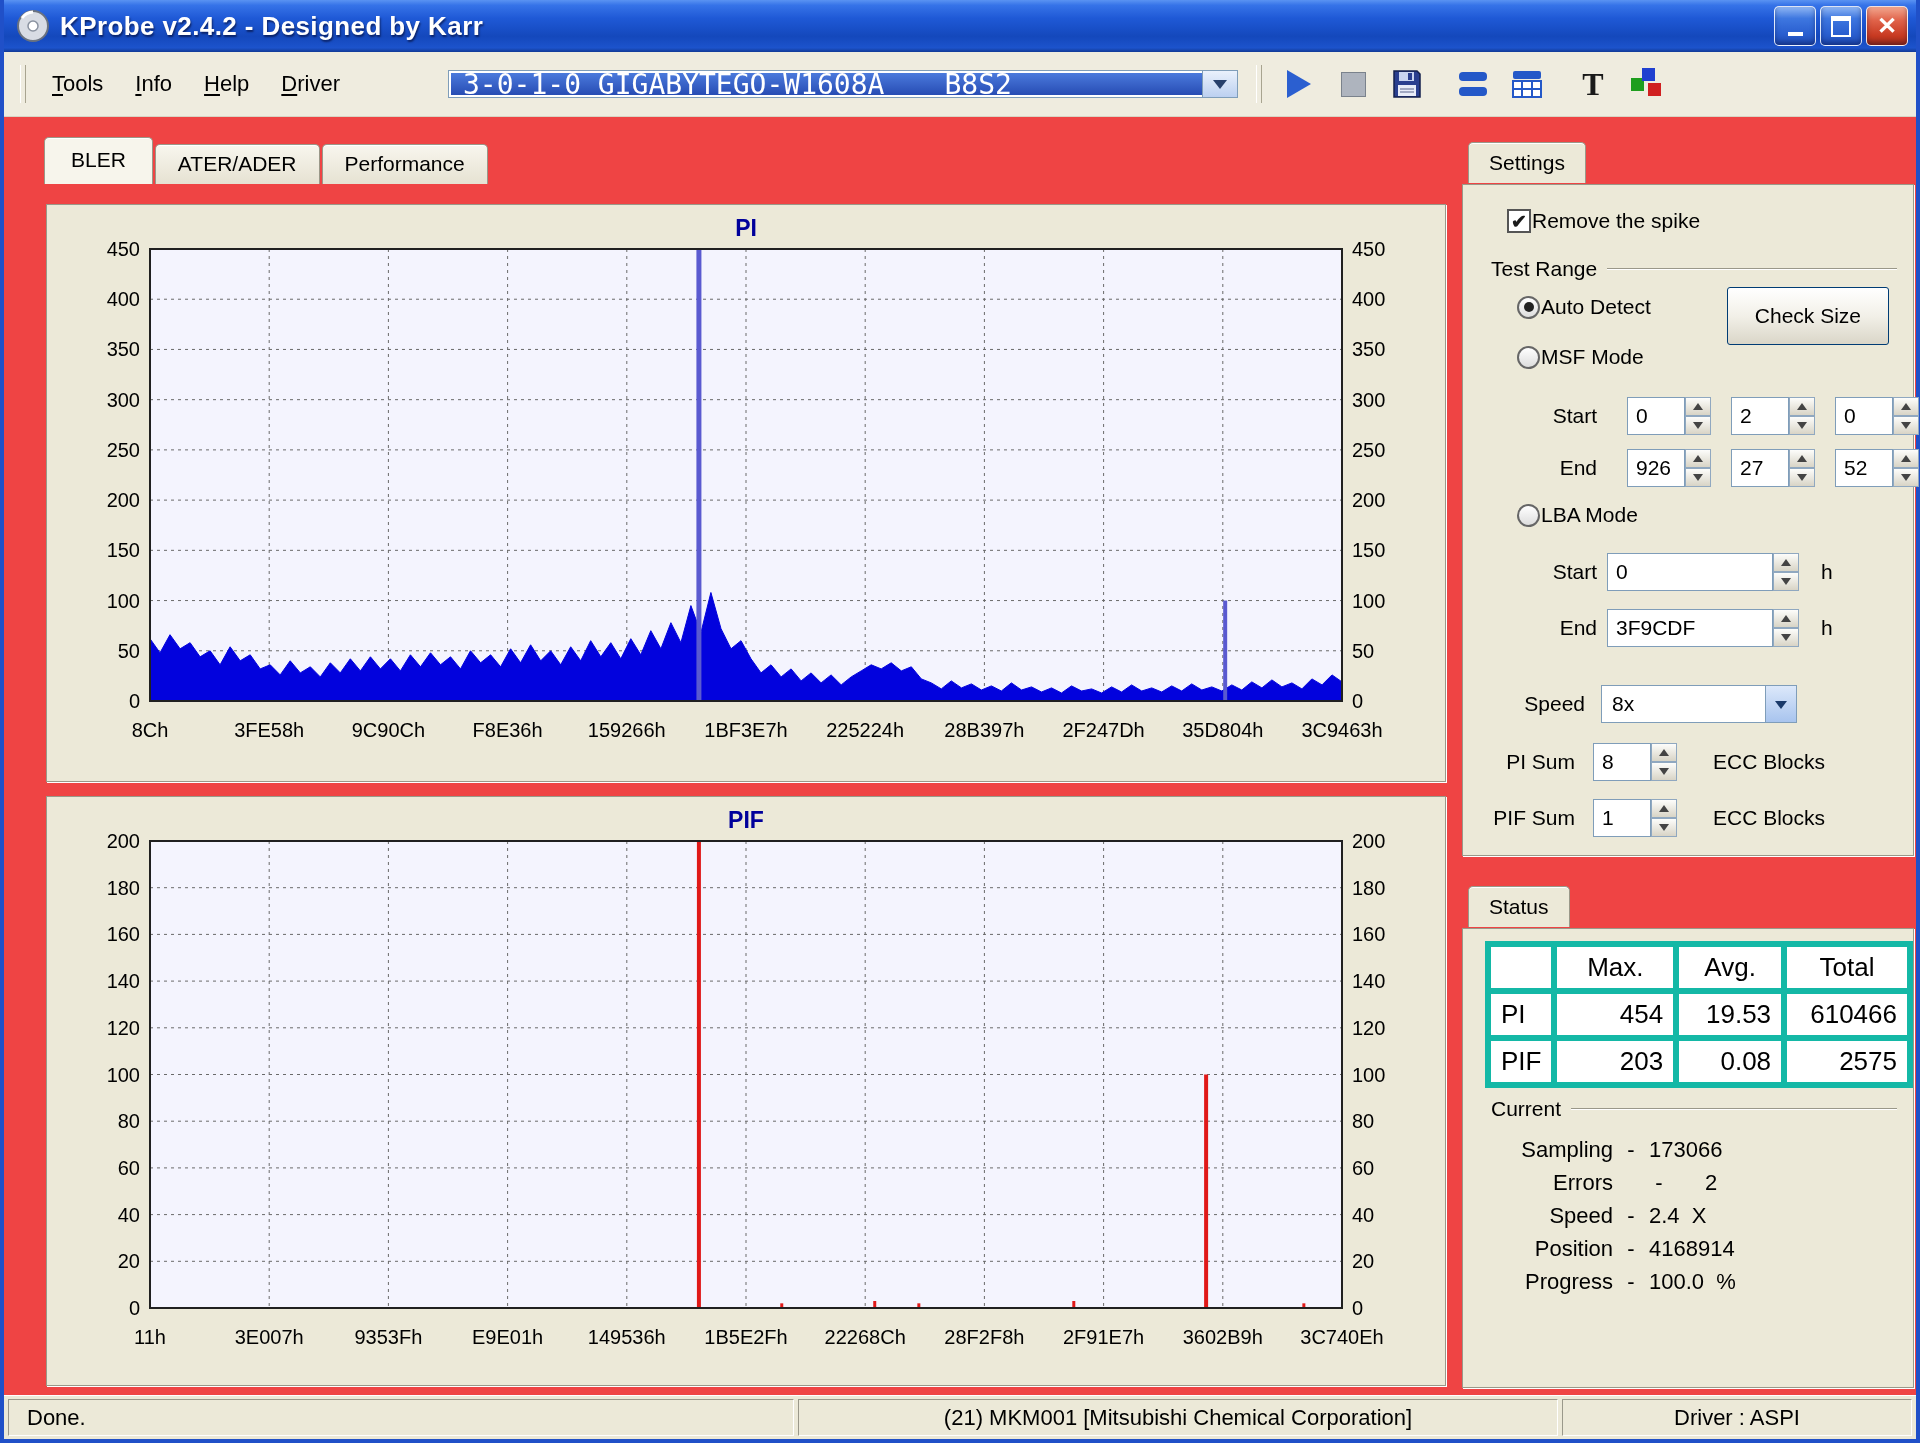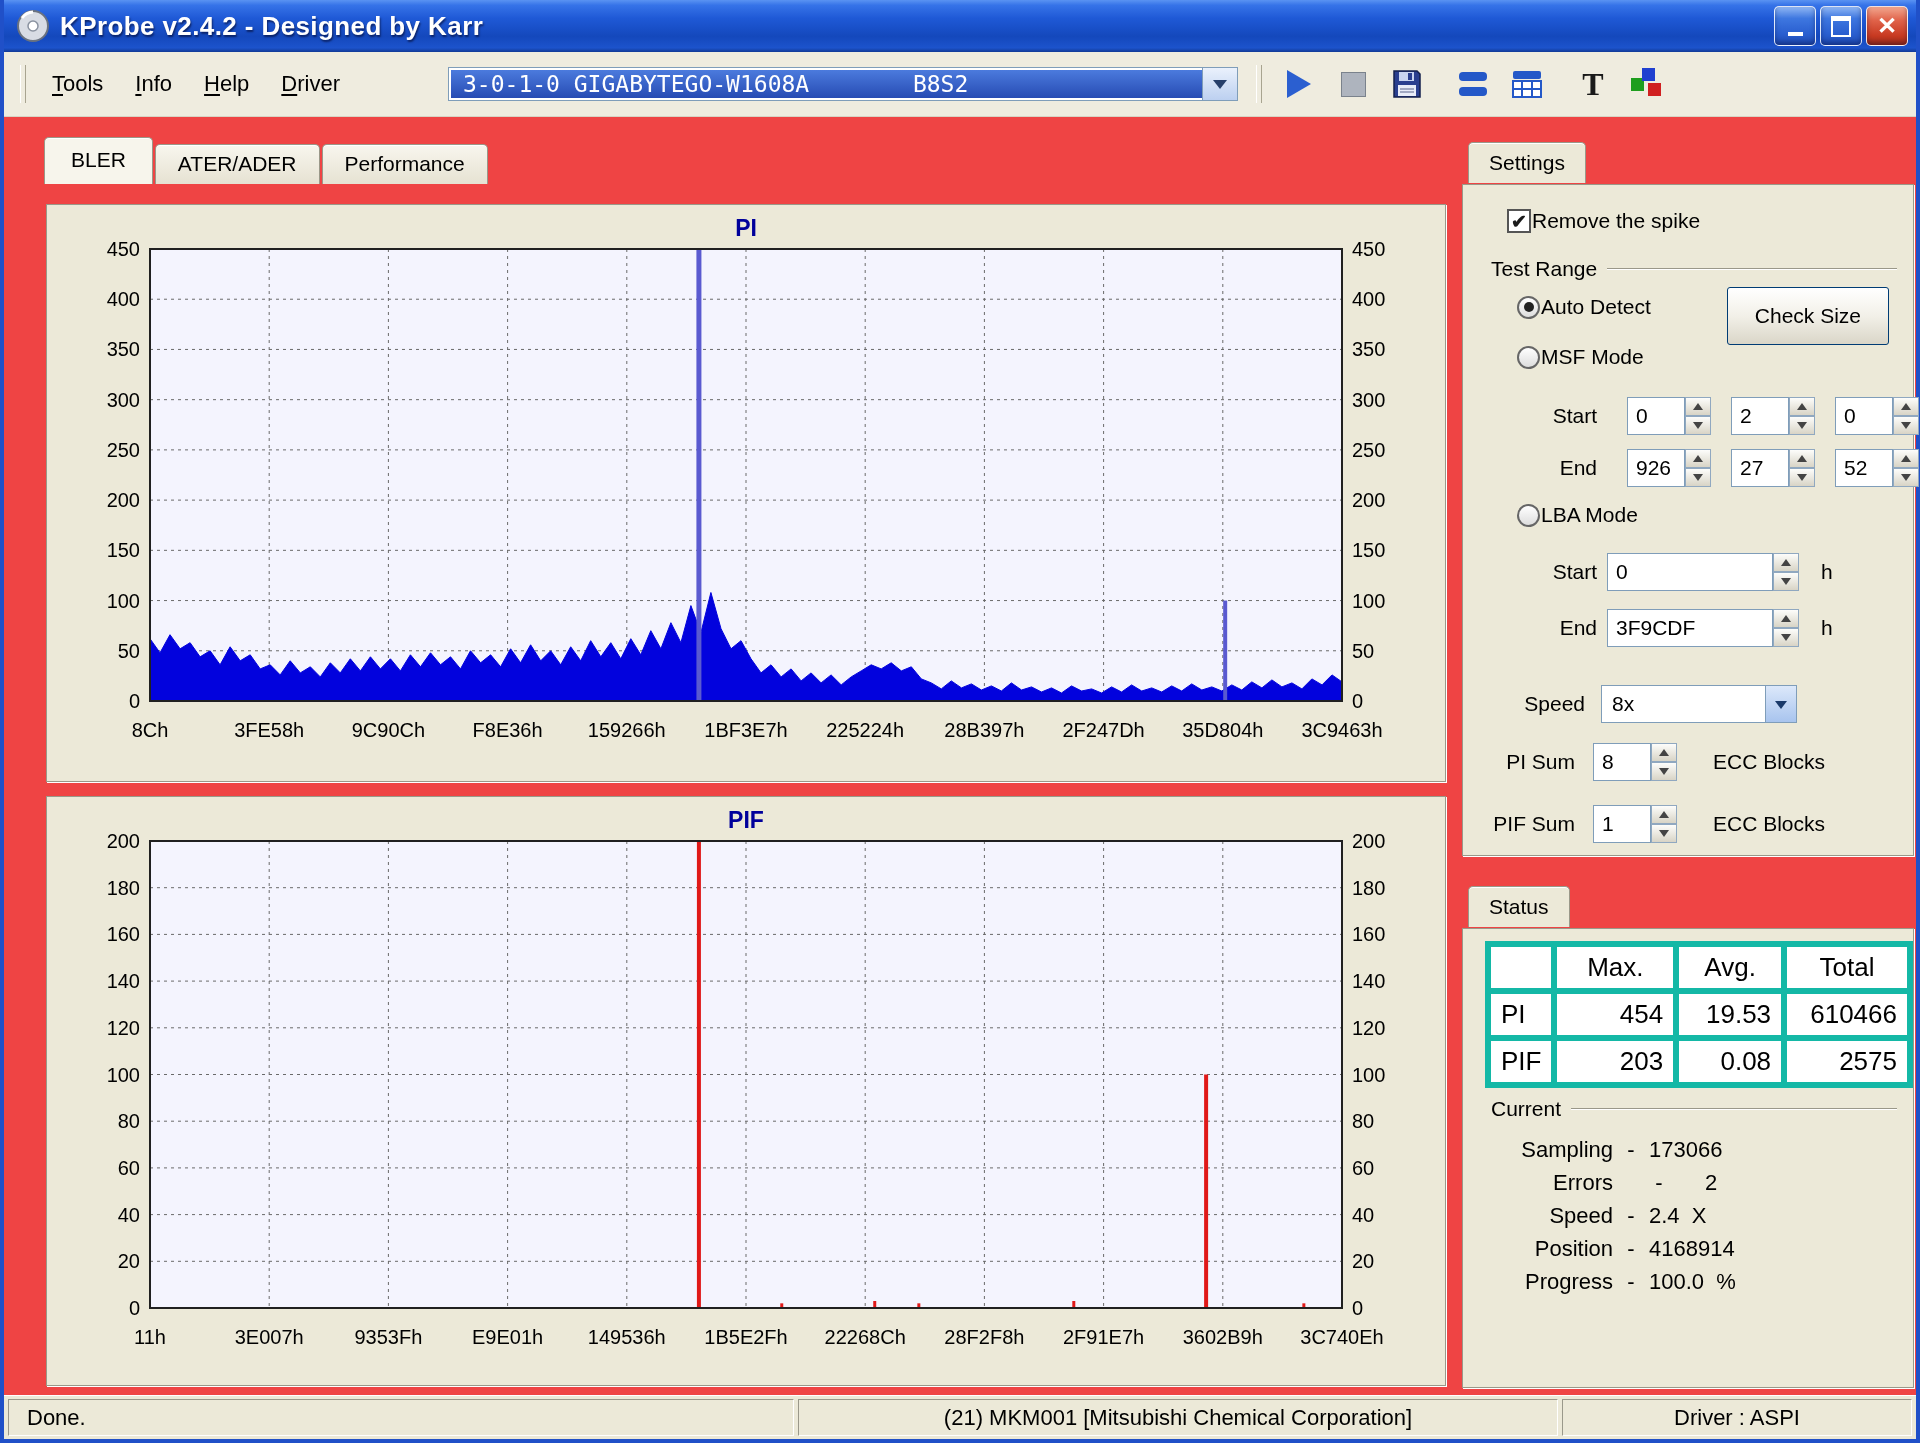--- a/index.html
+++ b/index.html
@@ -19,24 +19,24 @@
   .win-btn.close{background:linear-gradient(180deg,#F2A68E 0%,#E0634A 35%,#C83A22 75%,#A52E18 100%);}
   .glyph-min{width:15px;height:4px;background:#fff;margin-top:16px;}
   .glyph-max{width:16px;height:14px;border:2px solid #fff;border-top:5px solid #fff;}
   .glyph-close{font-size:24px;font-weight:bold;line-height:1;}
   
   .toolbar-row{height:64px;display:flex;align-items:center;background:#EFECDF;
     border-bottom:1px solid #D8D4C4;padding:0 14px;}
   .grip{width:4px;height:38px;margin:0 10px 0 2px;border-left:1px solid #fff;border-right:1px solid #A8A490;}
   .menu-item{font-size:22px;padding:6px 16px;cursor:default;}
   .menu-item u{text-underline-offset:3px;}
-  .drive-combo{margin-left:92px;width:790px;height:34px;box-sizing:border-box;display:flex;align-items:center;
+  .drive-combo{margin-left:92px;width:790px;height:28px;box-sizing:border-box;display:flex;align-items:center;
     border:1px solid #7F9DB9;box-shadow:inset 0 0 0 2px #fff;
     background:linear-gradient(180deg,#4E7EE0,#2448B0);color:#fff;
-    font-family:"DejaVu Sans Mono",monospace;font-size:23px;padding-left:14px;cursor:pointer;}
+    font-family:"DejaVu Sans Mono",monospace;font-size:28px;padding-left:14px;cursor:pointer;}
   .drive-fw{margin-left:auto;margin-right:130px;}
   .combo-arrow-btn{width:34px;align-self:stretch;margin-left:auto;flex:0 0 auto;display:flex;align-items:center;justify-content:center;
     background:linear-gradient(180deg,#EAF1FC,#BCD0F0);border-left:1px solid #7F9DB9;}
   .combo-arrow-btn::after{content:'';border:7px solid transparent;border-top:9px solid #27406B;margin-top:8px;}
   .tb{width:50px;height:48px;display:flex;align-items:center;justify-content:center;margin:0 2px;cursor:pointer;}
   .play-tri{border-top:14px solid transparent;border-bottom:14px solid transparent;border-left:24px solid #2B5FD0;}
   .stop-sq{width:23px;height:23px;background:#AEB4BE;border:1px solid #7A828C;}
   .bars{display:flex;flex-direction:column;gap:6px;}
   .bars span{width:28px;height:9px;border-radius:4px;background:#2458C8;}
   .t-glyph{font-size:32px;font-weight:bold;color:#1A1A1A;font-family:"Liberation Serif",serif;}
@@ -434,21 +434,21 @@
         <span class="s-label" style="width:112px;">PI Sum</span>
         <span class="spin" style="margin-left:8px;">
           <span class="spin-val">8</span>
           <span class="spin-arrows">
               <span class="sa up"></span>
               <span class="sa dn"></span>
             </span>
         </span>
         <span style="margin-left:36px;">ECC Blocks</span>
       </div>
-      <div class="s-row" style="top:614px;margin-top:6px;">
+      <div class="s-row" style="top:614px;">
         <span class="s-label" style="width:112px;">PIF Sum</span>
         <span class="spin" style="margin-left:8px;">
           <span class="spin-val">1</span>
           <span class="spin-arrows">
               <span class="sa up"></span>
               <span class="sa dn"></span>
             </span>
         </span>
         <span style="margin-left:36px;">ECC Blocks</span>
       </div>

